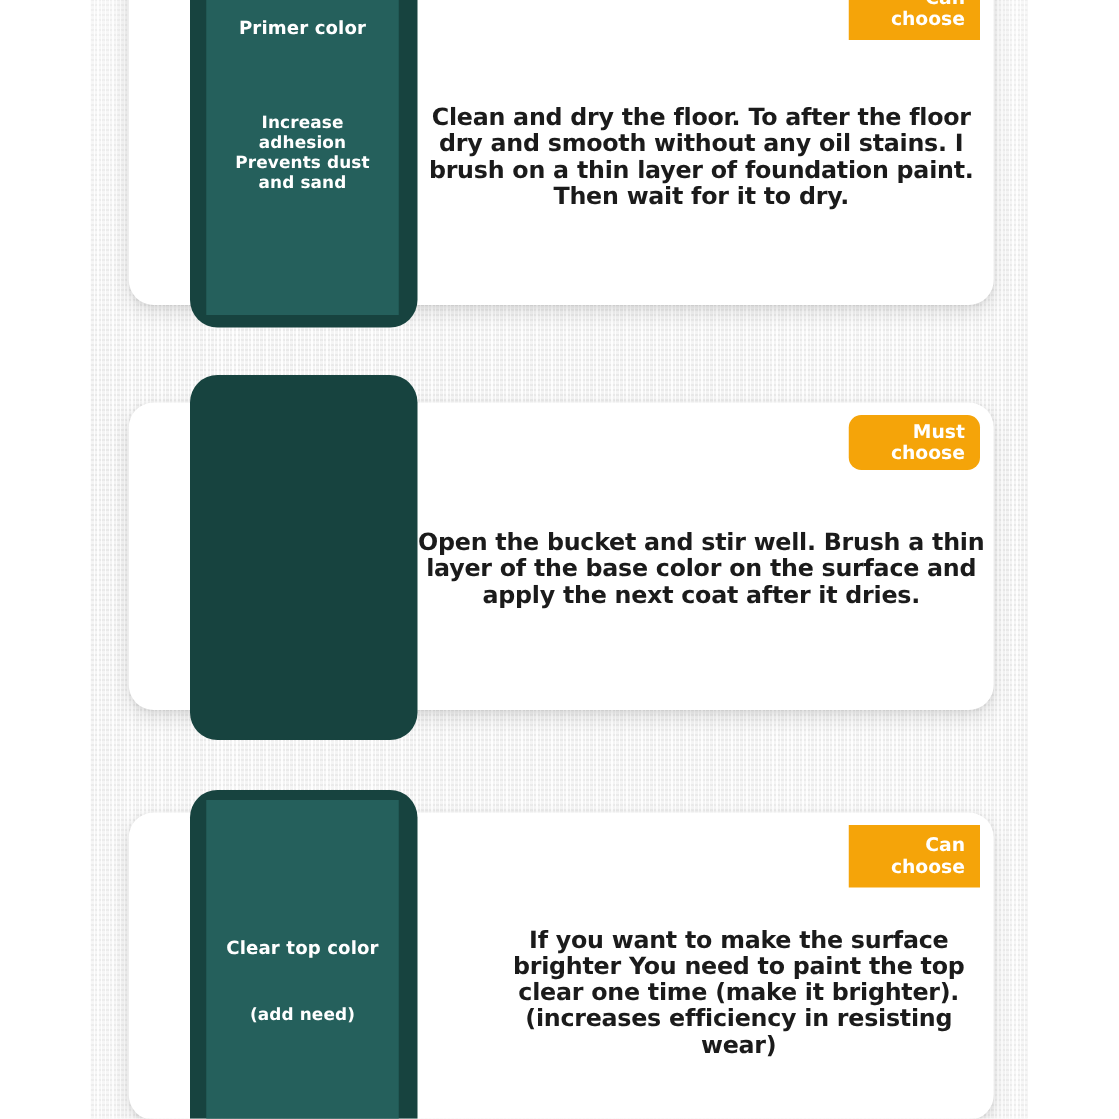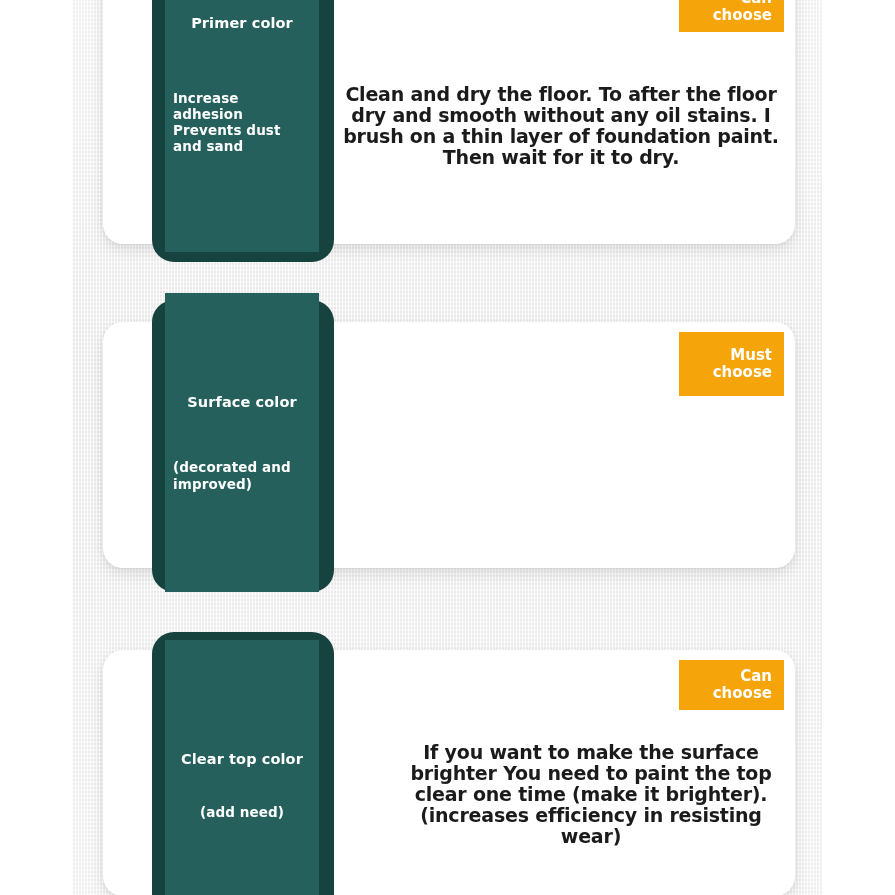--- a/index.html
+++ b/index.html
@@ -79,21 +79,21 @@
     font-weight: 700;
     text-align: left;
     line-height: 1.25;
     letter-spacing: 0.1px;
   }
 
   .tab-sub {
     color: #ffffff;
     font-size: 13.5px;
     font-weight: 700;
-    text-align: left;
+    text-align: center;
     line-height: 1.2;
     letter-spacing: 0.1px;
   }
 
   
   .badge {
     position: absolute;
     background: #f5a409;
     color: #ffffff;
     font-weight: 700;
@@ -127,21 +127,21 @@
   #block-1 .tab-title { margin-bottom: 58px; }
   #block-1 .badge     { left: 679px; top: -18px; width: 105px; height: 50px; }
   #block-1 .body-text { left: 330px; top: 84px; width: 462px; }
 
   
   #block-2 { top: 0; height: 620px; }
   #block-2 .card      { top: 322px; height: 246px; }
   #block-2 .tab-back  { top: 300px; height: 292px; }
   #block-2 .tab-front { top: 293px; height: 299px; }
   #block-2 .tab-title { margin-bottom: 48px; }
-  #block-2 .badge     { left: 679px; top: 332px; width: 105px; height: 64px; }
+  #block-2 .badge     { left: 679px; top: 332px; width: 105px; height: 44px; border-radius: 10px; }
   #block-2 .body-text { left: 324px; top: 424px; width: 474px; }
 
   
   #block-3 { top: 0; height: 895px; }
   #block-3 .card      { top: 650px; height: 246px; }
   #block-3 .tab-back  { top: 632px; height: 290px; }
   #block-3 .tab-front { top: 640px; height: 290px; }
   #block-3 .tab-title { margin-bottom: 36px; }
   #block-3 .badge     { left: 679px; top: 660px; width: 105px; height: 50px; }
   #block-3 .body-text { left: 396px; top: 742px; width: 390px; }
@@ -168,29 +168,26 @@
     </div>
 
     <div class="body-text">Clean and dry the floor. To after the floor dry and smooth without any oil stains. I brush on a thin layer of foundation paint. Then wait for it to dry.</div>
   </div>
 
   <div class="card-block" id="block-2">
     <div class="card"></div>
 
     <div class="tab-back"></div>
 
-    <div class="tab-front">
-      <div class="tab-title">Surface color</div>
-      <div class="tab-sub">(decorated and improved)</div>
-    </div>
 
     <div class="badge">
       <span>Must choose</span>
     </div>
 
+    <div class="body-text">Open the bucket and stir well. Brush a thin layer of the base color on the surface and apply the next coat after it dries.</div>
   </div>
 
   <div class="card-block" id="block-3">
     <div class="card"></div>
 
     <div class="tab-back"></div>
 
     <div class="tab-front">
       <div class="tab-title">Clear top color</div>
       <div class="tab-sub">(add need)</div>

